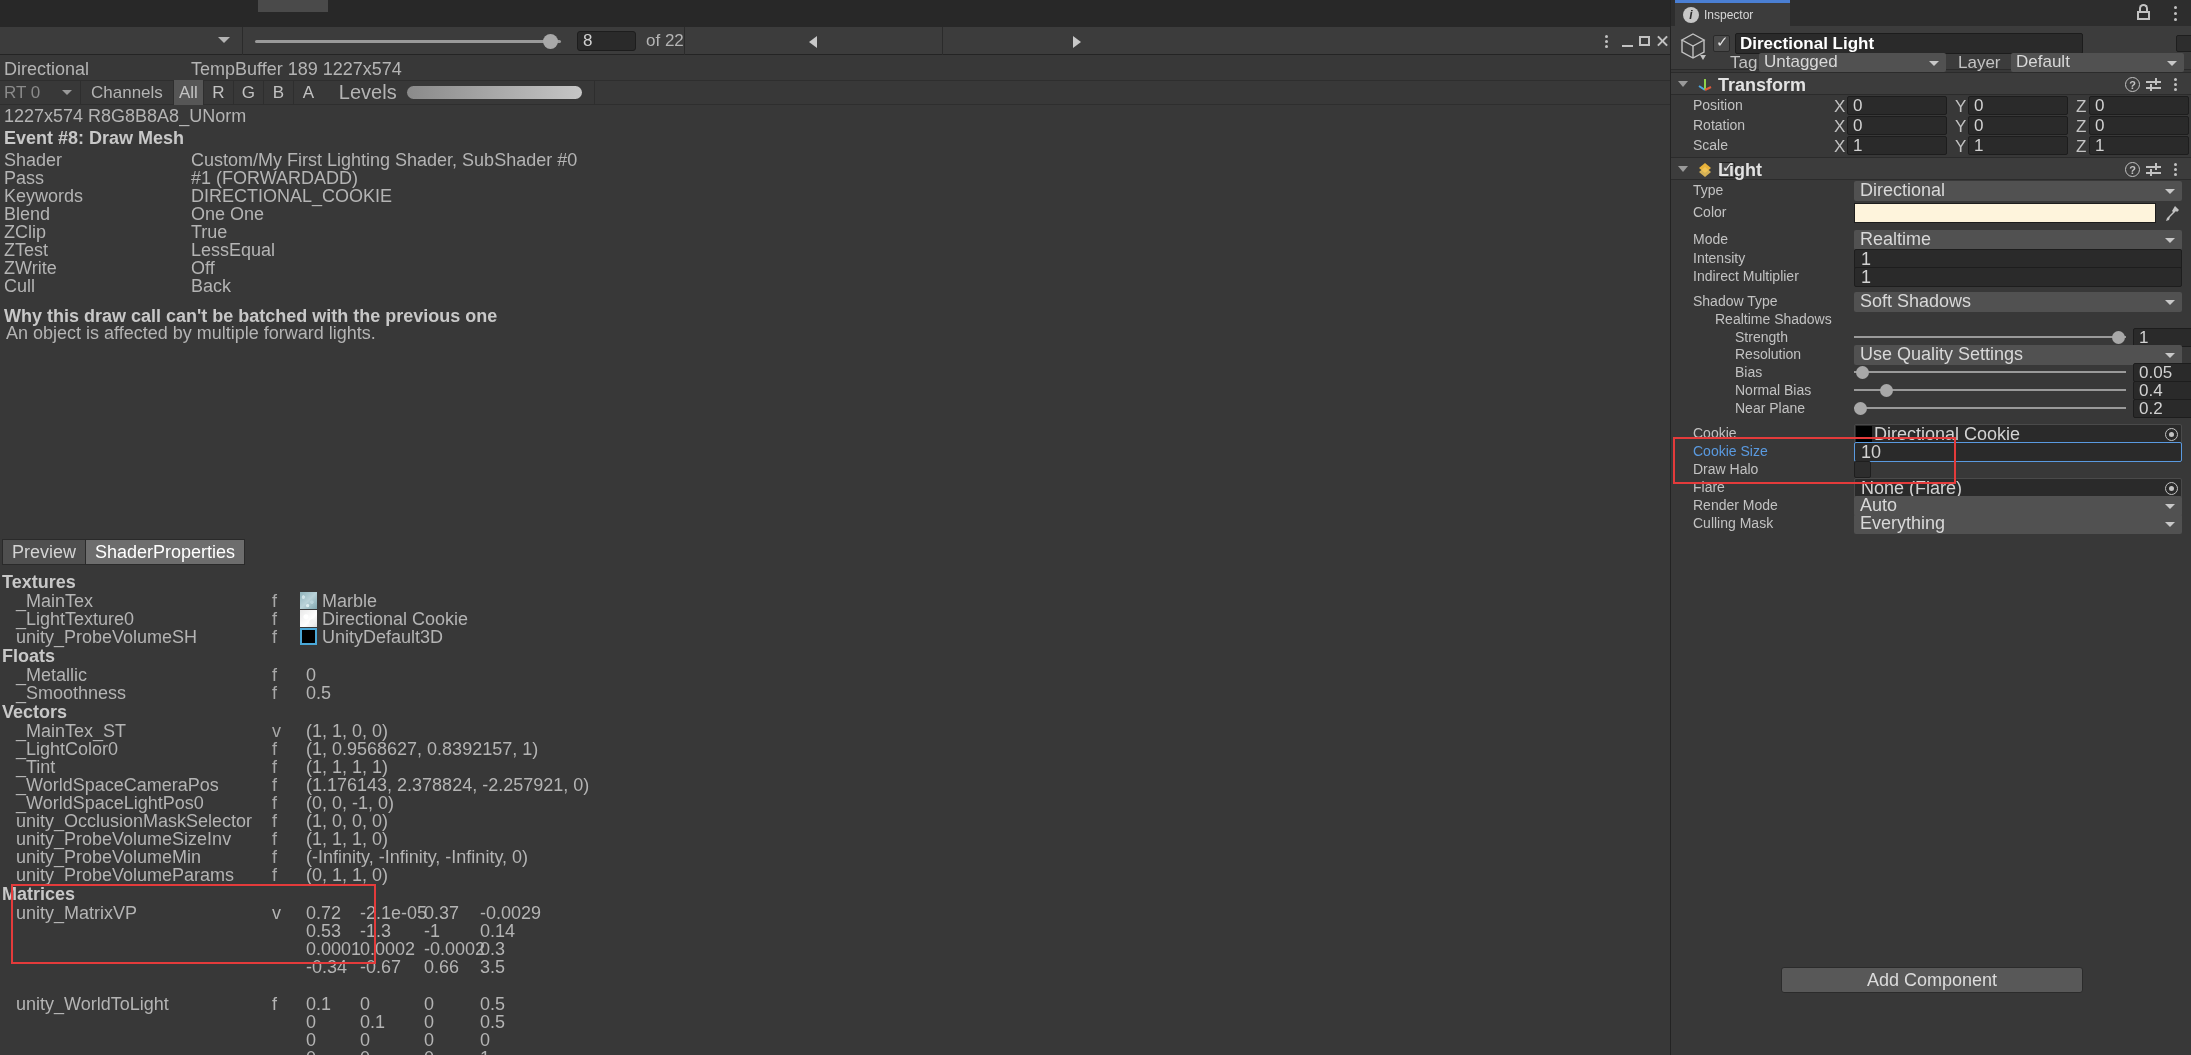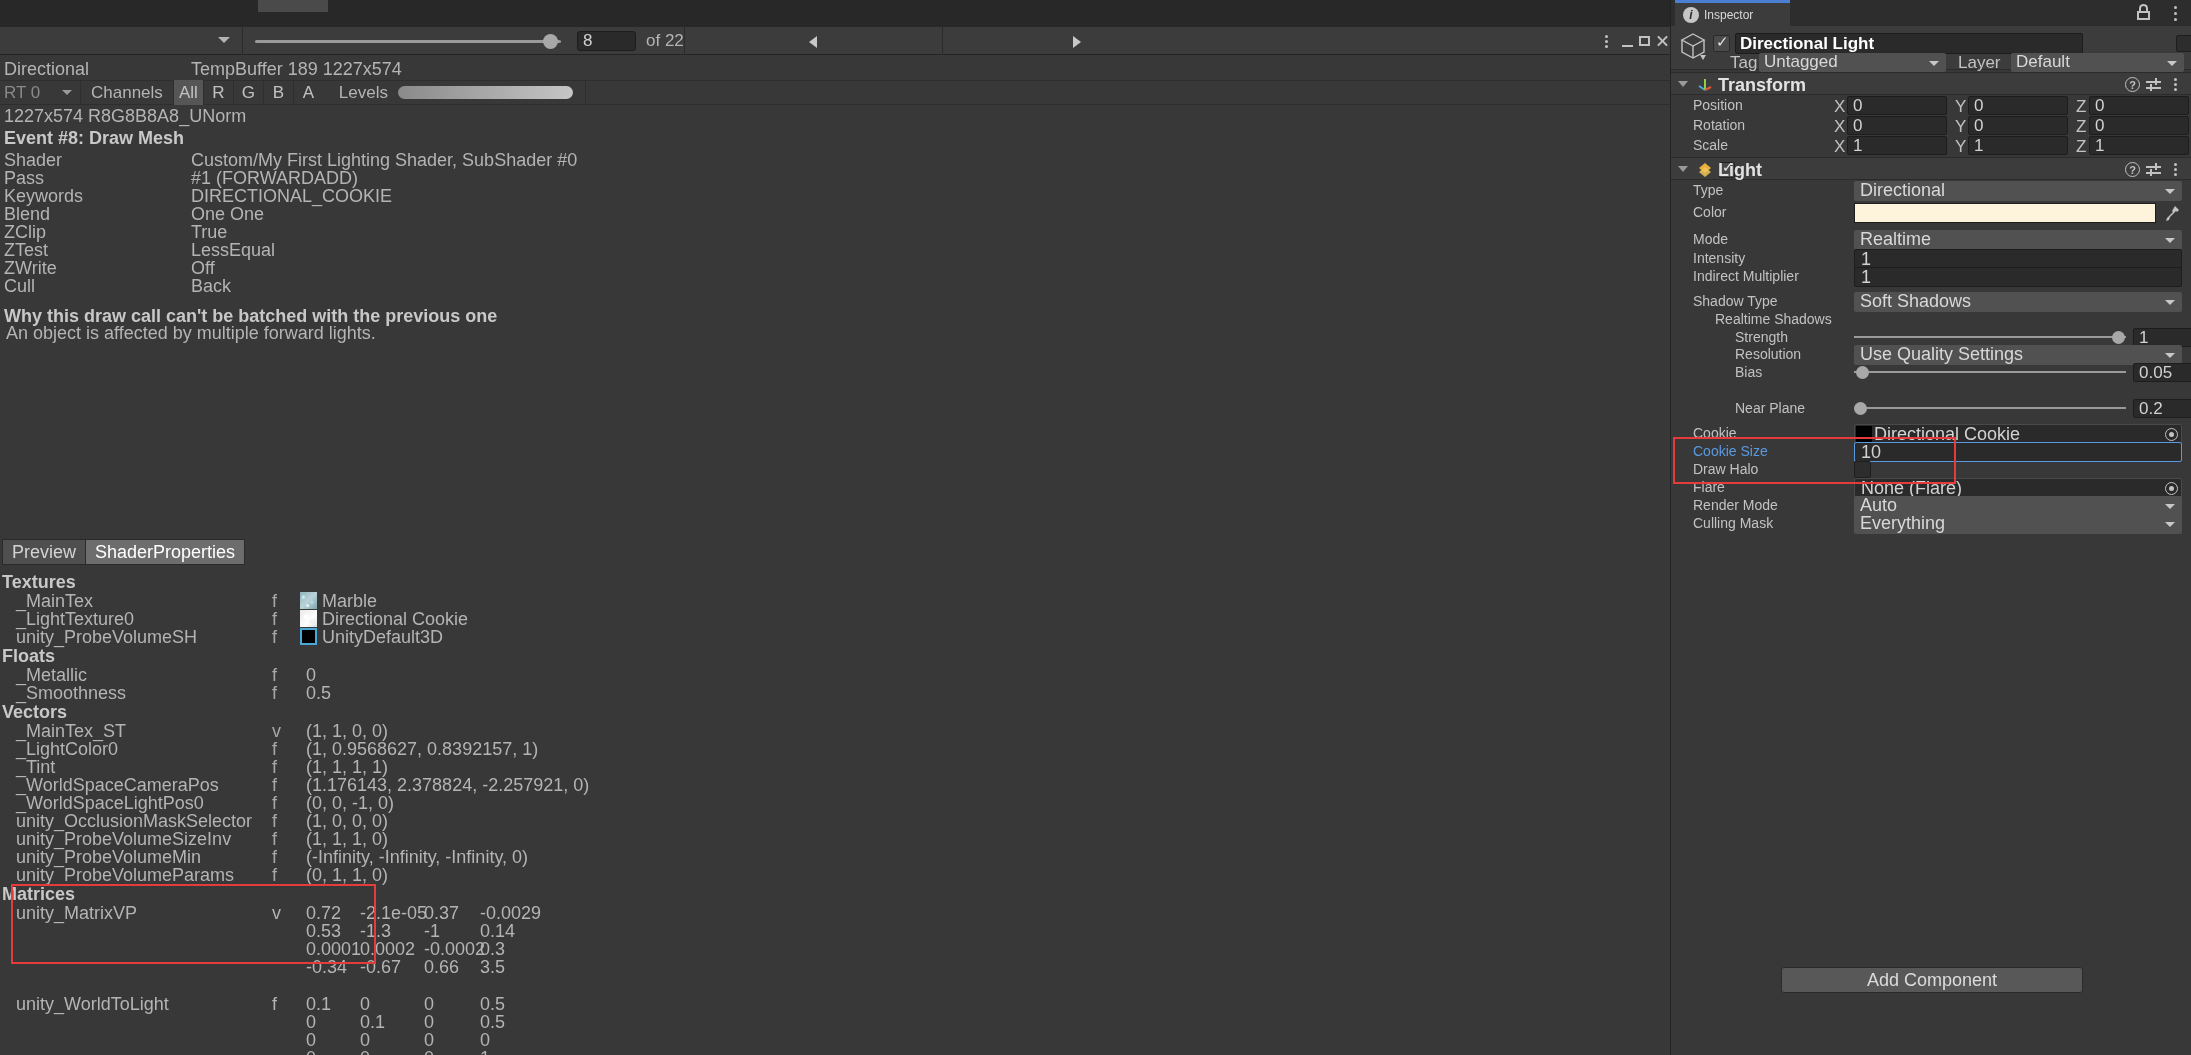--- a/index.html
+++ b/index.html
@@ -55,21 +55,21 @@
   .fd-channels { position: absolute; left: 0; top: 80px; width: 1670px; height: 25px;
     border-top: 1px solid #2e2e2e; border-bottom: 1px solid #2e2e2e; display: flex; align-items: center; }
   .ch-rt { width: 62px; padding-left: 4px; color: #8a8a8a; font-size: 17px; }
   .ch-caret { width: 0; height: 0; border-left: 5px solid transparent; border-right: 5px solid transparent;
     border-top: 5px solid #9a9a9a; margin-right: 8px; }
   .ch-sep { width: 1px; height: 25px; background: #2e2e2e; }
   .ch-label { padding: 0 10px; font-size: 17px; color: #b4b4b4; }
   .ch-btn { width: 30px; height: 25px; display: flex; align-items: center; justify-content: center;
     font-size: 17px; color: #c2c2c2; border-left: 1px solid #2e2e2e; }
   .ch-btn.sel { background: #565656; }
-  .lv-label { padding: 0 10px 0 16px; font-size: 17px; }
+  .lv-label { padding: 0 10px 0 16px; font-size: 20px; }
   .lv-bar { width: 175px; height: 13px; border-radius: 7px;
     background: linear-gradient(to right, #8a8a8a, #c6c6c6); }
 
   .fd-body { position: absolute; left: 0; top: 106px; width: 1670px; height: 949px; }
   .row { position: absolute; left: 0; width: 1670px; height: 23px; }
   .row .k { position: absolute; left: 4px; top: 0; }
   .row .v { position: absolute; left: 191px; top: 0; }
   .hdr { font-weight: bold; color: #c8c8c8; }
 
   .tabs { position: absolute; left: 2px; top: 433px; display: flex; }
@@ -654,20 +654,28 @@
 
     <div class="irow" style="top:362px">
       <span class="ilab i3">Bias</span>
       <span class="sld">
         <span class="track"></span>
         <span class="knob" style="left:2px"></span>
       </span>
       <span class="sldval" style="border-radius:2px">0.05</span>
     </div>
 
+    <div class="irow" style="top:380px">
+      <span class="ilab i3">Normal Bias</span>
+      <span class="sld">
+        <span class="track"></span>
+        <span class="knob" style="left:26px"></span>
+      </span>
+      <span class="sldval" style="border-radius:2px">0.4</span>
+    </div>
 
     <div class="irow" style="top:398px">
       <span class="ilab i3">Near Plane</span>
       <span class="sld">
         <span class="track"></span>
         <span class="knob" style="left:0px"></span>
       </span>
       <span class="sldval" style="border-radius:2px">0.2</span>
     </div>
 

